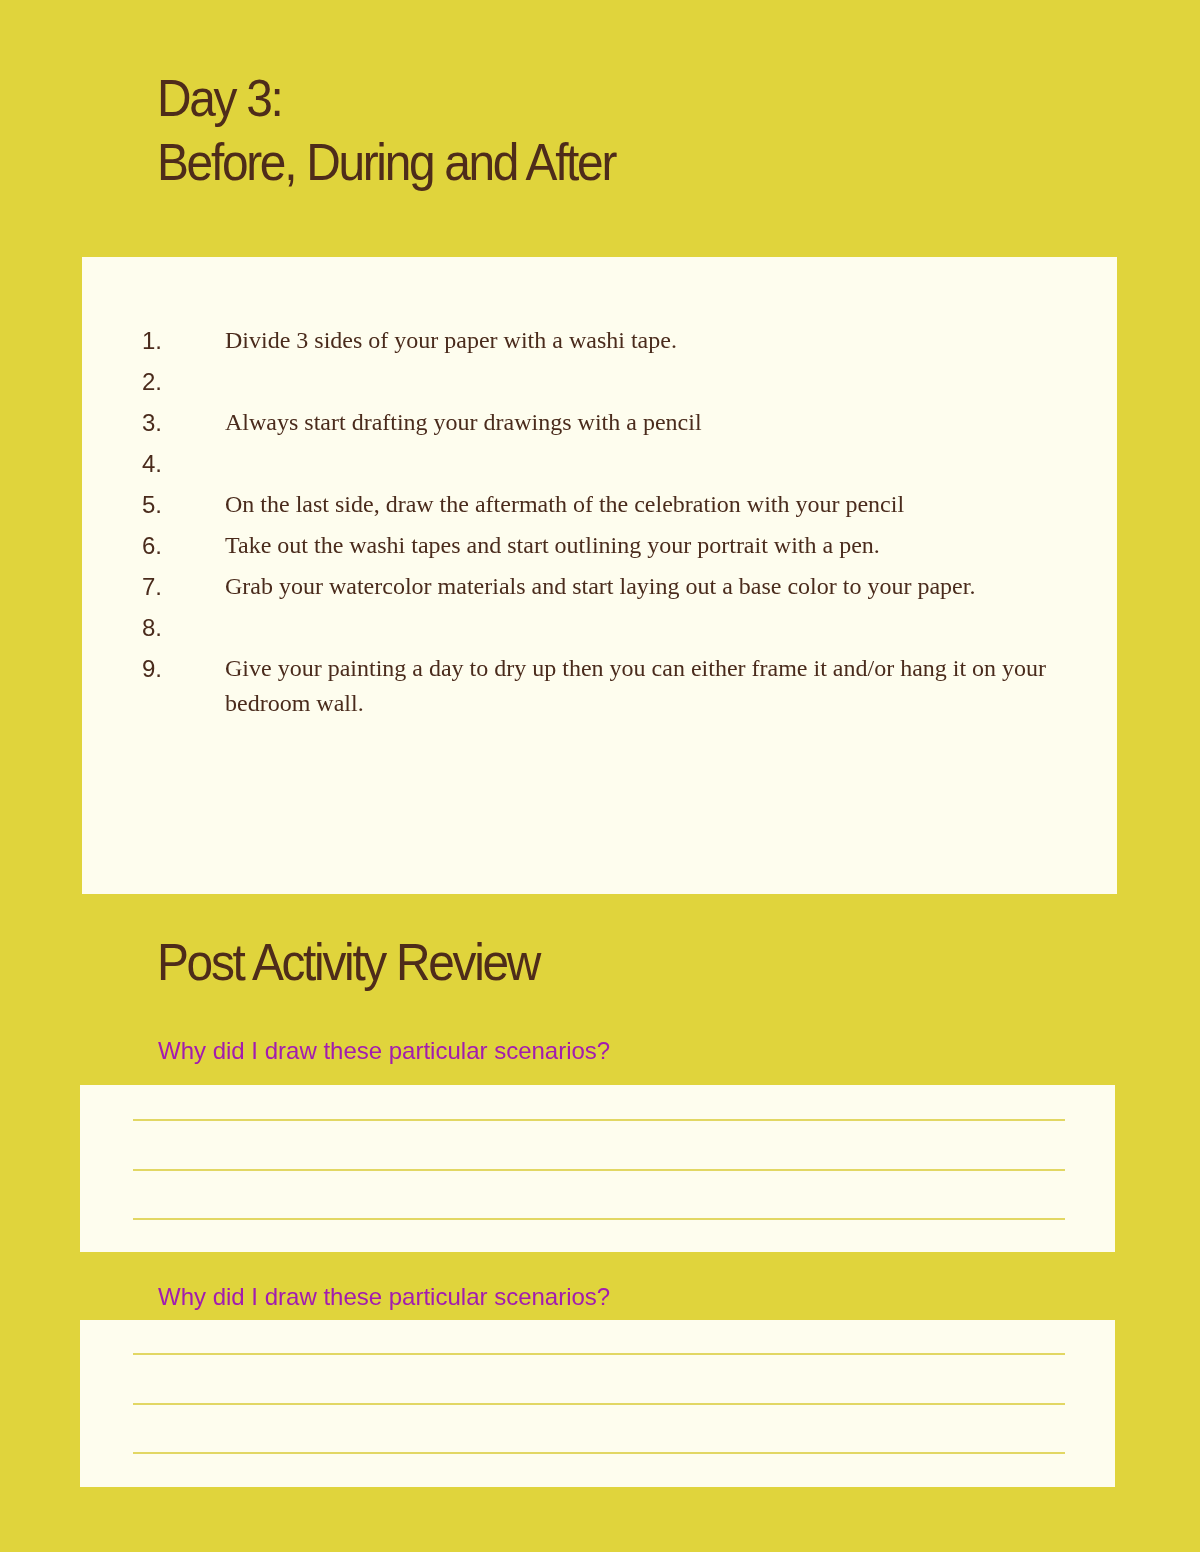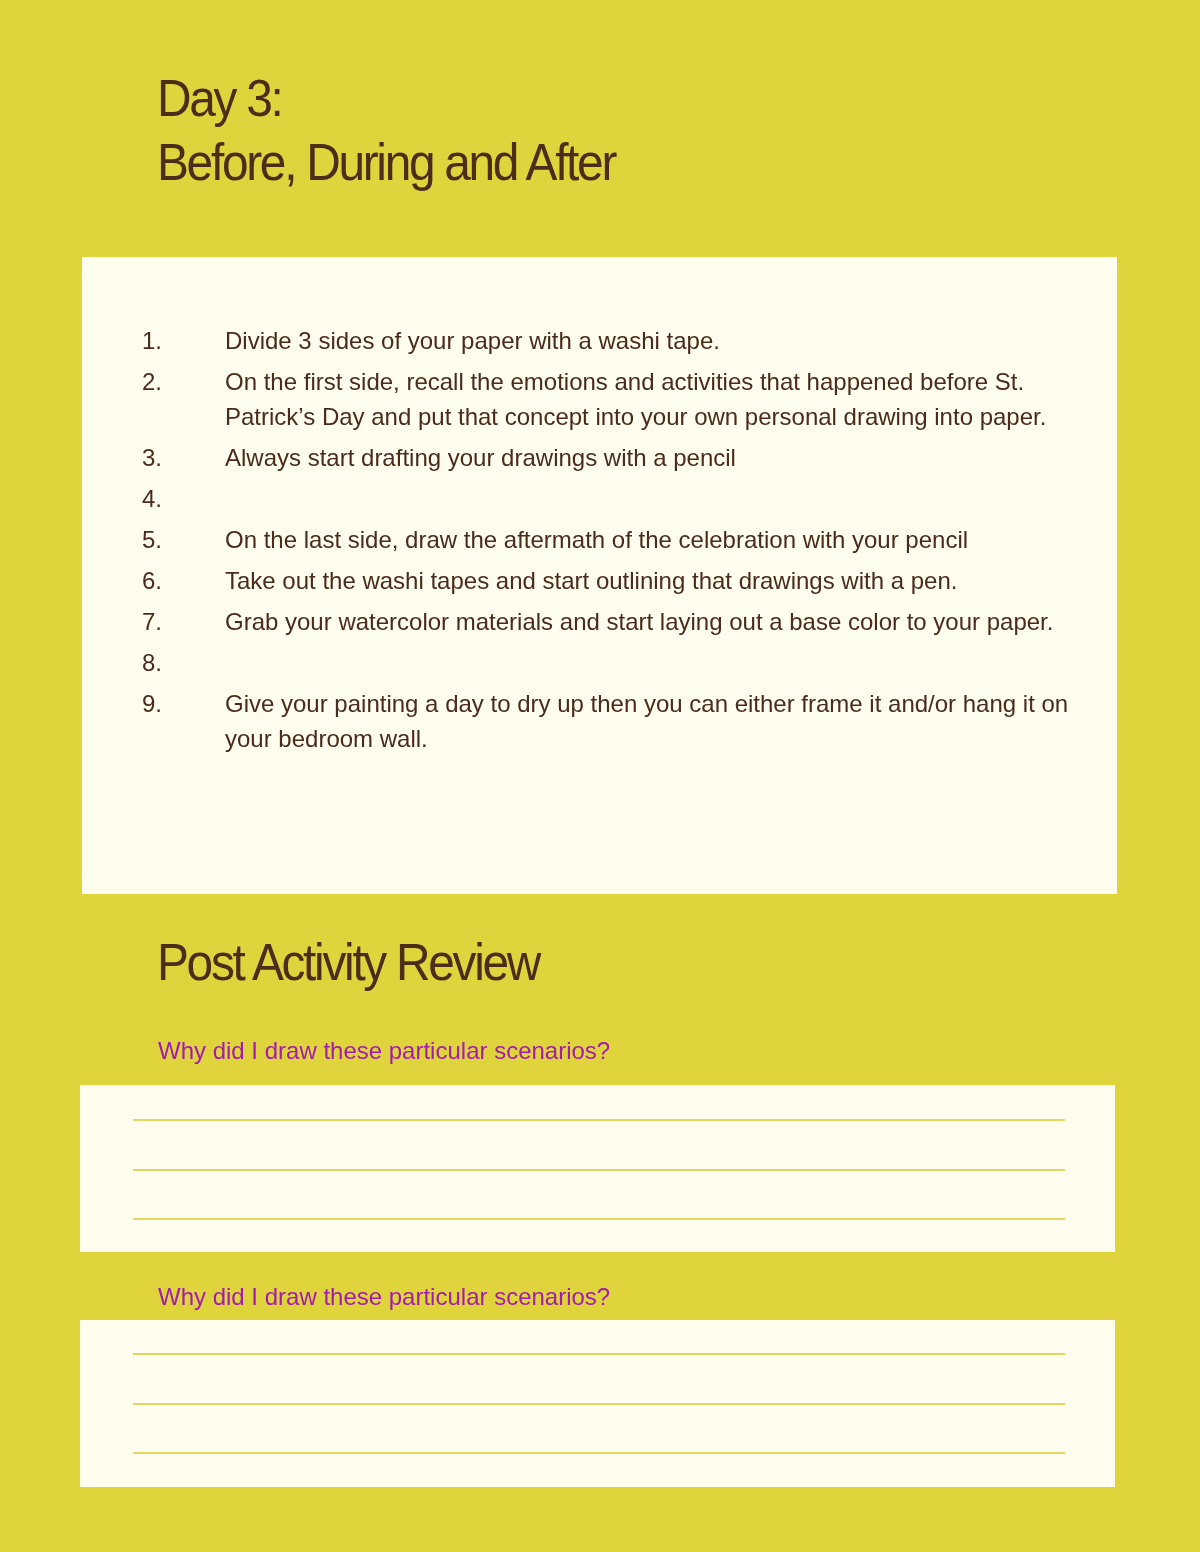--- a/index.html
+++ b/index.html
@@ -29,21 +29,21 @@
   }
   .steps {
     list-style: none; margin: 0; padding: 0;
     position: absolute; left: 0; top: 66px; width: 1035px;
   }
   .step {
     display: flex; font-size: 24px; line-height: 35px;
     margin-bottom: 6px; color: #4a2b1c;
   }
   .step-num { width: 143px; padding-left: 60px; box-sizing: border-box; flex: none; }
-  .step-text { width: 860px; }
+  .step-text { width: 860px; font-family: Liberation Serif, serif; }
   .section-title {
     position: absolute; left: 157px; top: 930px;
     font-size: 52px; line-height: 64px; letter-spacing: -2.5px;
     color: #4e2c1a; margin: 0; font-weight: normal;
     transform: scaleX(0.92); transform-origin: left top;
   }
   .question {
     position: absolute; left: 158px;
     font-size: 24px; line-height: 30px;
     color: #a21caf;
@@ -66,36 +66,35 @@
 </h1>
 
 <div class="steps-card">
   <ol class="steps">
     <li class="step">
       <span class="step-num">1.</span>
       <span class="step-text">Divide 3 sides of your paper with a washi tape.</span>
     </li>
     <li class="step">
       <span class="step-num">2.</span>
-      <span class="step-text">On the first side, recall the emotions and activities that happened before St. Patrick’s Day and put that concept into your own personal drawing into paper.</span>
     </li>
     <li class="step">
       <span class="step-num">3.</span>
       <span class="step-text">Always start drafting your drawings with a pencil</span>
     </li>
     <li class="step">
       <span class="step-num">4.</span>
     </li>
     <li class="step">
       <span class="step-num">5.</span>
       <span class="step-text">On the last side, draw the aftermath of the celebration with your pencil</span>
     </li>
     <li class="step">
       <span class="step-num">6.</span>
-      <span class="step-text">Take out the washi tapes and start outlining that drawings with a pen.</span>
+      <span class="step-text">Take out the washi tapes and start outlining your portrait with a pen.</span>
     </li>
     <li class="step">
       <span class="step-num">7.</span>
       <span class="step-text">Grab your watercolor materials and start laying out a base color to your paper.</span>
     </li>
     <li class="step">
       <span class="step-num">8.</span>
     </li>
     <li class="step">
       <span class="step-num">9.</span>

